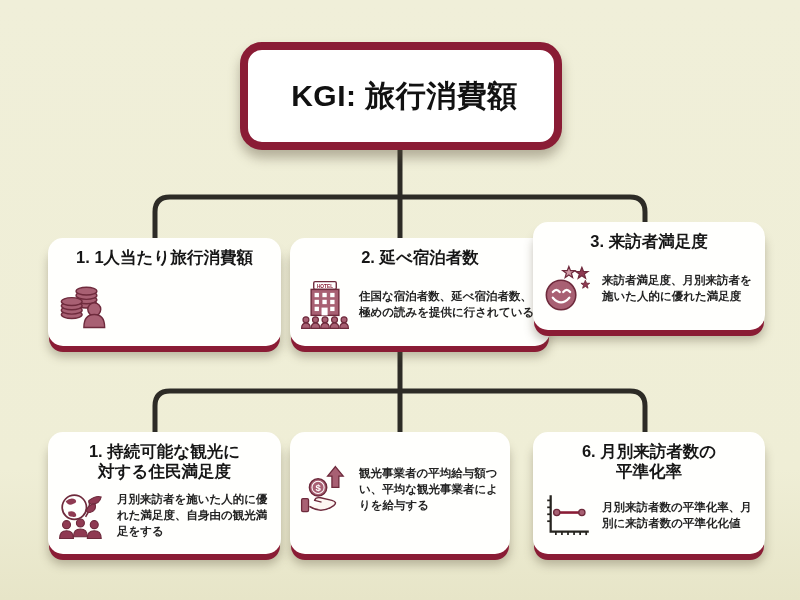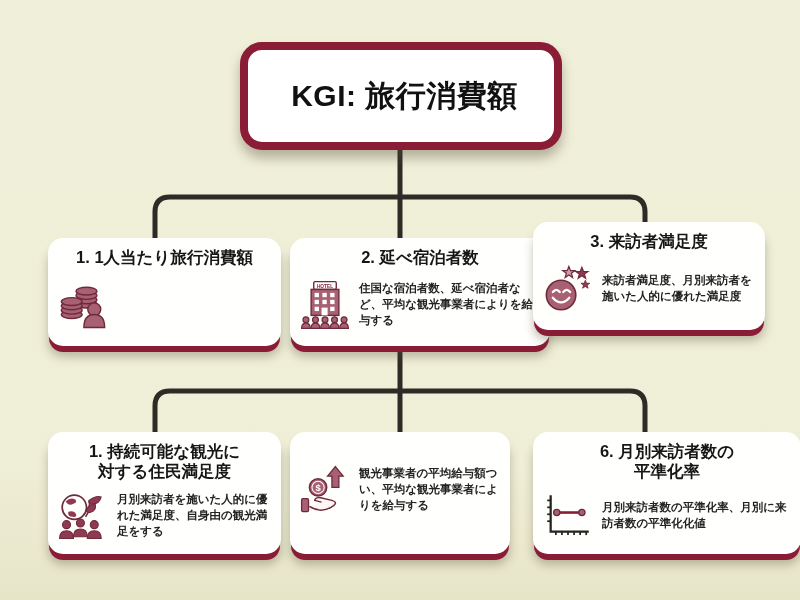--- a/index.html
+++ b/index.html
@@ -102,21 +102,21 @@
               <path d="M14 57 q0 -6 5 -6 q5 0 5 6 z"></path>
             <circle cx="30" cy="47" r="3.4"></circle>
               <path d="M25 57 q0 -6 5 -6 q5 0 5 6 z"></path>
             <circle cx="41" cy="47" r="3.4"></circle>
               <path d="M36 57 q0 -6 5 -6 q5 0 5 6 z"></path>
             <circle cx="52" cy="47" r="3.4"></circle>
               <path d="M47 57 q0 -6 5 -6 q5 0 5 6 z"></path>
           </g>
         </svg>
       </span>
-      <p class="card-desc">住国な宿泊者数、延べ宿泊者など、平均な観光事業者によりを給与する</p>
+      <p class="card-desc">住国な宿泊者数、延べ宿泊者数、極めの読みを提供に行されている</p>
     </div>
   </div>
 
   <div class="card" style="left:533px;top:222px;width:232px;height:108px">
     <div class="card-title">3. 来訪者満足度</div>
     <div class="card-body">
       <span class="icon">
         <svg width="52" height="52" viewBox="0 0 60 60">
           <g stroke="#6e2a3c" stroke-width="1.4">
             <polygon transform="translate(31,11)" fill="#cf9aa6" points="0,-7 1.9,-2.2 7,-2.2 2.9,0.8 4.3,5.7 0,2.8 -4.3,5.7 -2.9,0.8 -7,-2.2 -1.9,-2.2"></polygon>
@@ -174,21 +174,21 @@
           <circle cx="22" cy="27" r="7" fill="none" stroke="#ffffff" stroke-width="1.2"></circle>
           <text x="22" y="31.5" font-size="11" font-weight="bold" fill="#ffffff" text-anchor="middle">$</text>
           <path d="M12 49 q14 9 28 -1 q5 -4 -2 -6 l-13 -3 q-6 -1 -7 3 l8 2" fill="#fdf6f2" stroke="#6e2a3c" stroke-width="1.7" stroke-linejoin="round"></path>
           <rect x="3" y="40" width="8" height="15" rx="1.5" fill="#a86073" stroke="#6e2a3c" stroke-width="1.5"></rect>
         </svg>
       </span>
       <p class="card-desc">観光事業者の平均給与額つい、平均な観光事業者によりを給与する</p>
     </div>
   </div>
 
-  <div class="card" style="left:533px;top:432px;width:268px;height:122px">
+  <div class="card" style="left:533px;top:432px;width:232px;height:122px">
     <div class="card-title">6. 月別来訪者数の
 平準化率</div>
     <div class="card-body">
       <span class="icon">
         <svg width="52" height="52" viewBox="0 0 60 60">
           <path d="M10 6 V48 H54" fill="none" stroke="#26241f" stroke-width="2.6"></path>
           <g stroke="#26241f" stroke-width="2">
             <line x1="6" y1="12" x2="10" y2="12"></line>
               <line x1="6" y1="20" x2="10" y2="20"></line>
             <line x1="6" y1="28" x2="10" y2="28"></line>

